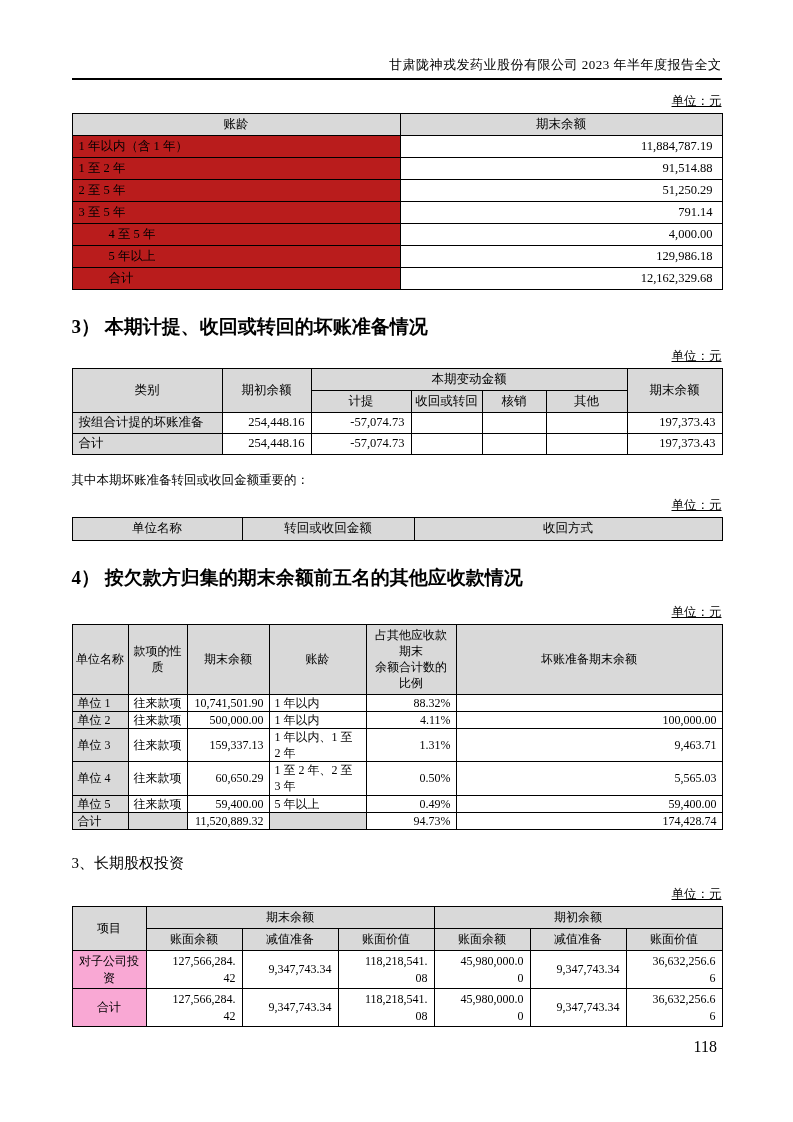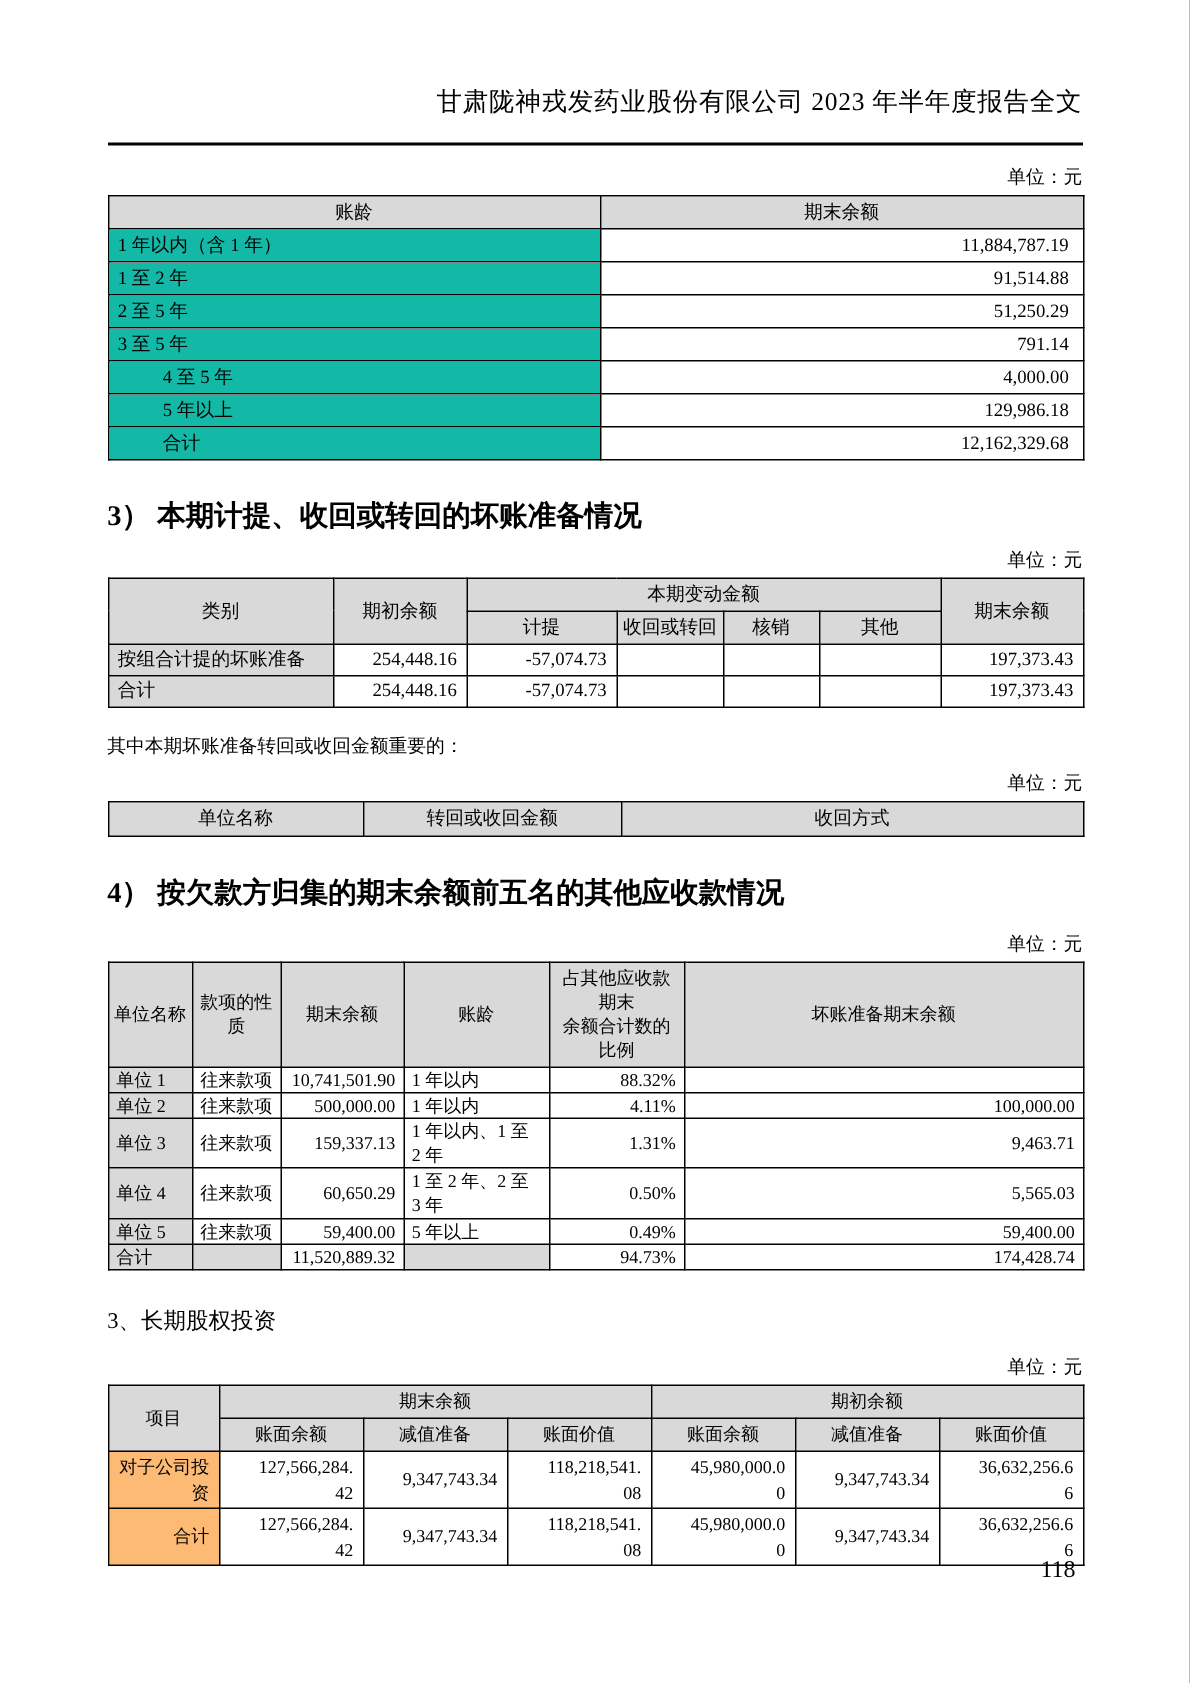--- a/index.html
+++ b/index.html
@@ -4,37 +4,37 @@
 <style>
   html,body{margin:0;padding:0;background:#888;}
   .page{
     width:793px;height:1122px;background:#fff;position:relative;
     font-family:"Liberation Serif","DejaVu Serif",serif;color:#000;
     overflow:hidden;margin:0 auto;
   }
   .content{width:650px;margin:0 auto;}
   
   .doc-header{padding-top:56px;border-bottom:2px solid #000;}
-  .doc-header-title{text-align:right;font-size:17px;padding-bottom:16px;letter-spacing:.5px;}
-  
-  .unit-row{text-align:right;font-size:12.5px;}
+  .doc-header-title{text-align:right;font-size:13px;padding-bottom:4px;letter-spacing:.5px;}
+  
+  .unit-row{text-align:right;font-size:12.5px;text-decoration:underline;}
   .u1{margin-top:13px;margin-bottom:3px;}
   .u2{margin-top:8px;margin-bottom:3px;}
   .para{font-size:12.5px;margin-top:17px;}
   .h-sub{font-size:19px;font-weight:bold;margin-top:24px;}
   .h-big{font-size:15px;font-weight:normal;margin-top:24px;}
   
   table{border-collapse:collapse;table-layout:fixed;width:650px;font-size:12.5px;}
   th,td{border:1px solid #000;overflow:hidden;}
   th{background:#d9d9d9;font-weight:normal;text-align:center;padding:2px 3px;white-space:pre-line;line-height:1.35;}
   td{padding:1px 6px;line-height:1.35;vertical-align:middle;}
   
   #t-aging th{height:17px;}
   #t-aging td{height:19px;}
-  #t-aging td:nth-child(1){background:#14b8a6;text-align:left;}
+  #t-aging td:nth-child(1){background:#b91c1c;text-align:left;}
   #t-aging td:nth-child(2){text-align:right;padding-right:9px;}
   #t-aging tbody tr:nth-child(5) td:first-child,
   #t-aging tbody tr:nth-child(6) td:first-child,
   #t-aging tbody tr:nth-child(7) td:first-child{padding-left:36px;}
   
   #t-prov th{height:16px;}
   #t-prov td{height:18px;text-align:right;}
   #t-prov td:first-child{background:#d9d9d9;text-align:left;}
   
   #t-recov th{height:18px;}
@@ -47,21 +47,21 @@
   #t-top5 td:nth-child(3){text-align:right;}
   #t-top5 td:nth-child(4){text-align:left;}
   #t-top5 td:nth-child(5){text-align:right;}
   #t-top5 td:nth-child(6){text-align:right;}
   #t-top5 tbody tr:last-child td:nth-child(2),
   #t-top5 tbody tr:last-child td:nth-child(4){background:#d9d9d9;}
   
   #t-lsi{font-size:12px;}
   #t-lsi th{height:17px;}
   #t-lsi td{height:35px;text-align:right;white-space:pre-line;}
-  #t-lsi td:first-child{background:#fdba74;text-align:right;}
+  #t-lsi td:first-child{background:#f9a8d4;text-align:center;}
   
   .page-num{position:absolute;right:76px;top:1038px;font-size:16px;}
 </style>
 </head>
 <body>
 
 <div class="page">
   <div class="content">
 
     <div class="doc-header">

